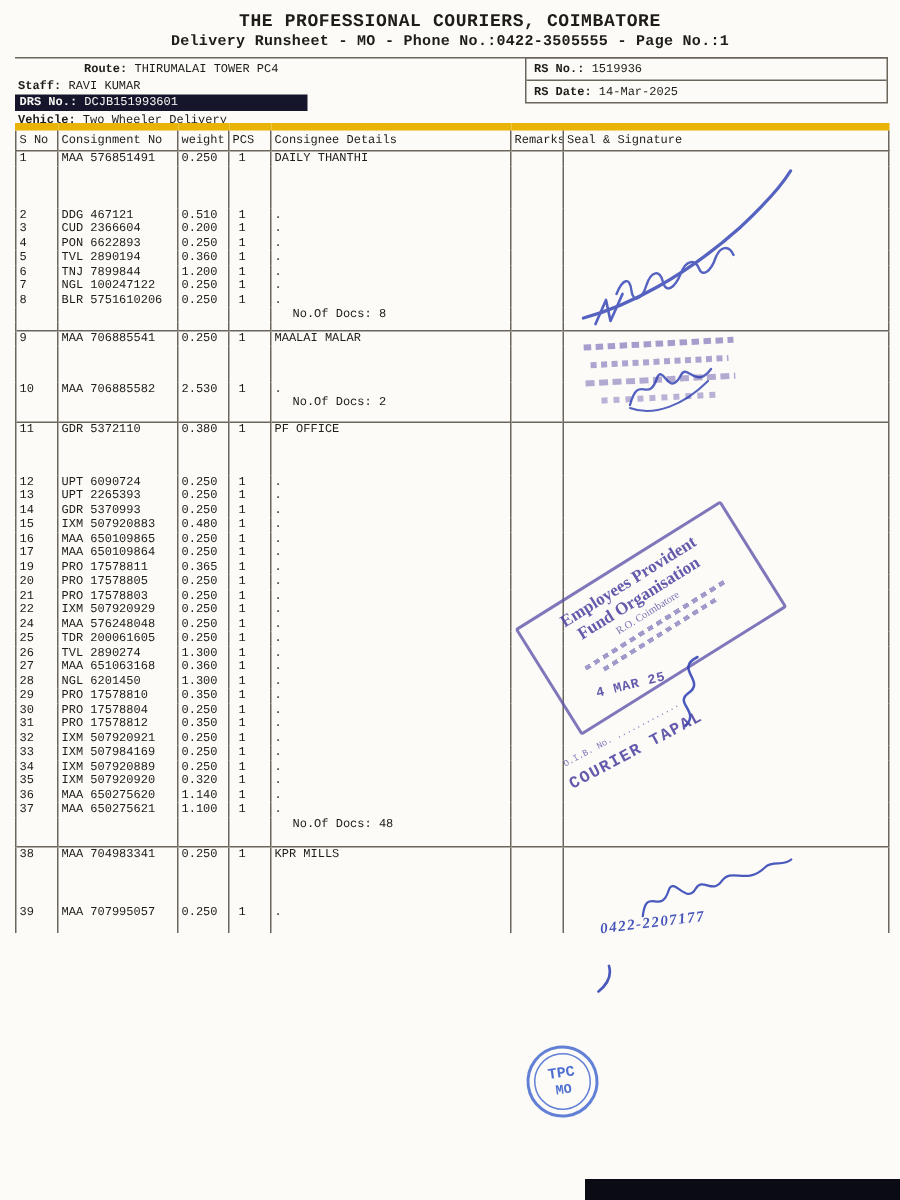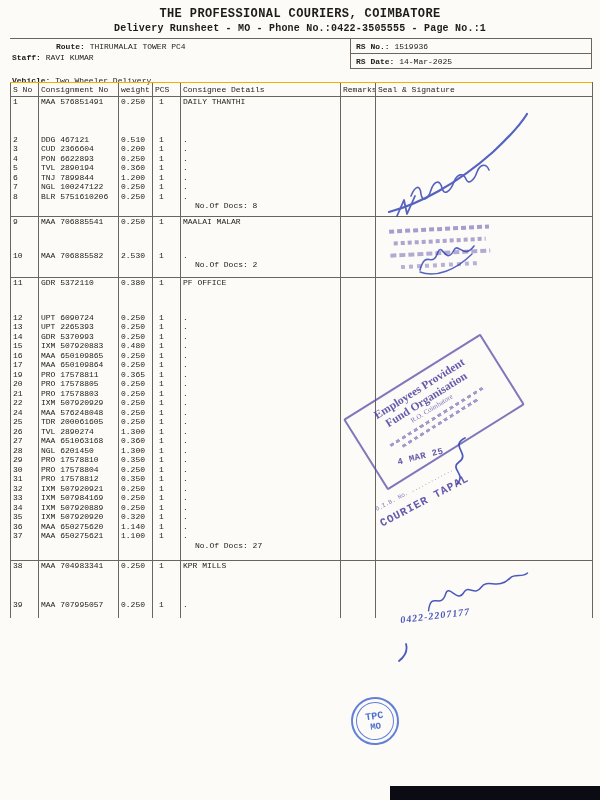--- a/index.html
+++ b/index.html
@@ -45,21 +45,21 @@
     position:absolute; top:82px; left:10px; width:582px;
     border-collapse:collapse; table-layout:fixed;
     font-size:8px;
   }
   .runsheet-table th, .runsheet-table td {
     border-left:1px solid #6b655c; padding:0 0 0 2px;
     white-space:nowrap; overflow:hidden; text-align:left;
     font-weight:normal; line-height:9.5px; vertical-align:top;
   }
   .runsheet-table th:last-child, .runsheet-table td:last-child { border-right:1px solid #6b655c; }
-  .runsheet-table thead th { border-top:1px solid #eab308; border-bottom:1px solid #6b655c; height:14px; line-height:13px; }
+  .runsheet-table thead th { border-top:5px solid #eab308; border-bottom:1px solid #6b655c; height:14px; line-height:13px; }
   .runsheet-table tr.group-start td { border-top:1px solid #6b655c; }
   .runsheet-table td.docs { padding-left:14px; }
   .runsheet-table td.colpcs { padding-left:6px; }
   
   .overlay { position:absolute; inset:0; }
   .ink { stroke:#2c3db2; fill:none; stroke-linecap:round; stroke-linejoin:round; }
   .sig1 { position:absolute; left:383px; top:100px; opacity:.8; }
   .seal2 { position:absolute; left:386px; top:222px; opacity:.75; transform:rotate(-3deg); }
   .sig2 { position:absolute; left:416px; top:240px; opacity:.8; }
   .epf { position:absolute; left:345px; top:340px; width:185px; height:195px;
@@ -112,20 +112,26 @@
 
   <div class="info">
     <div class="info-row row-route">
       <span class="lbl">Route:</span>
       <span>THIRUMALAI TOWER PC4</span>
     </div>
     <div class="info-row row-staff">
       <span class="lbl">Staff:</span>
       <span>RAVI KUMAR</span>
     </div>
+    <div class="info-row row-drs">
+      <span class="drs-bar">
+        <span class="lbl">DRS No.:</span>
+        <span>DCJB151993601</span>
+      </span>
+    </div>
     <div class="info-row row-vehicle">
       <span class="lbl">Vehicle:</span>
       <span>Two Wheeler Delivery</span>
     </div>
     <div class="rs-box">
       <div class="rs-row rs-no">
         <span class="lbl">RS No.:</span>
         <span>1519936</span>
       </div>
       <div class="rs-divider"></div>
@@ -534,21 +540,21 @@
           <td class="colpcs">1</td>
           <td>.</td>
           <td></td>
           <td></td>
         </tr>
         <tr>
           <td></td>
           <td></td>
           <td></td>
           <td></td>
-          <td class="docs">No.Of Docs: 27</td>
+          <td class="docs">No.Of Docs: 48</td>
           <td></td>
           <td></td>
         </tr>
         <tr style="height: 10px;">
           <td></td>
           <td></td>
           <td></td>
           <td></td>
           <td></td>
           <td></td>

